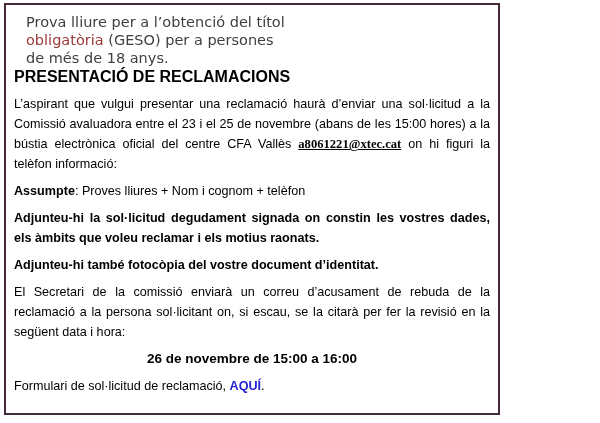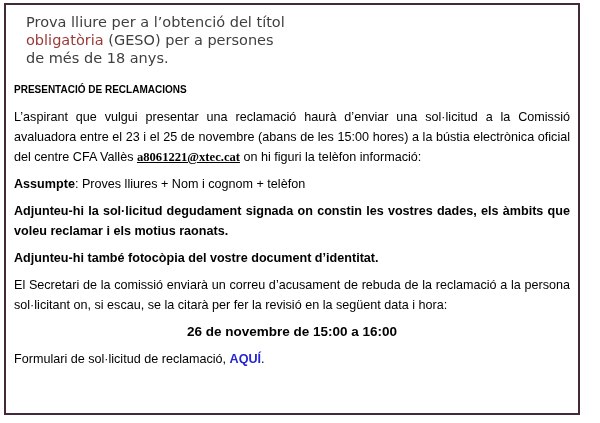--- a/index.html
+++ b/index.html
@@ -6,43 +6,42 @@
   html, body { width: 600px; height: 423px; }
   body {
     background: #ffffff;
     font-family: "Liberation Sans", sans-serif;
     position: relative;
     overflow: hidden;
   }
   .doc-box {
     position: absolute;
     left: 4px; top: 3px;
-    width: 576px; height: 412px;
+    width: 496px; height: 412px;
     border: 2px solid var(--border-color, #44293a);
     background: #ffffff;
     padding: 5px 8px 24px 8px;
     overflow: hidden;
   }
   .intro {
     margin: 3px 0 0 12px;
     font-family: "DejaVu Sans", sans-serif;
     font-size: 14.5px;
     line-height: 18px;
     color: var(--intro-color, #3f3f3f);
   }
   .intro .hl { color: var(--highlight-color, #9a3936); }
   .body-text {
     font-size: 12.6px;
     line-height: 20px;
     color: #000000;
   }
   .heading {
-    margin-top: 13px;
     font-weight: bold;
-    font-size: 10px;
+    font-size: 16px;
   }
   .para { margin-top: 7px; text-align: justify; }
   .bold { font-weight: bold; }
   .email {
     color: #000000;
     font-weight: bold;
     text-decoration: underline;
     cursor: pointer;
     font-family: Liberation Serif, serif;
   }

